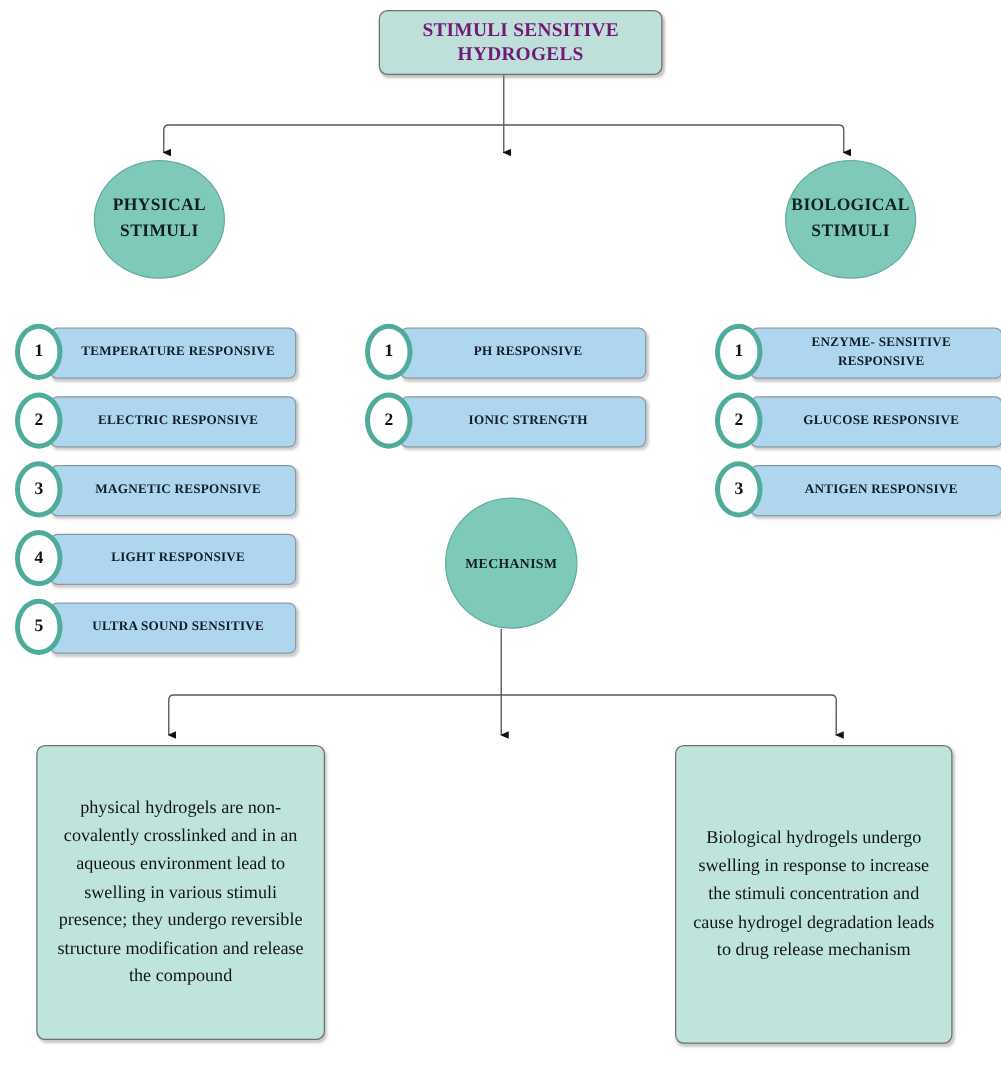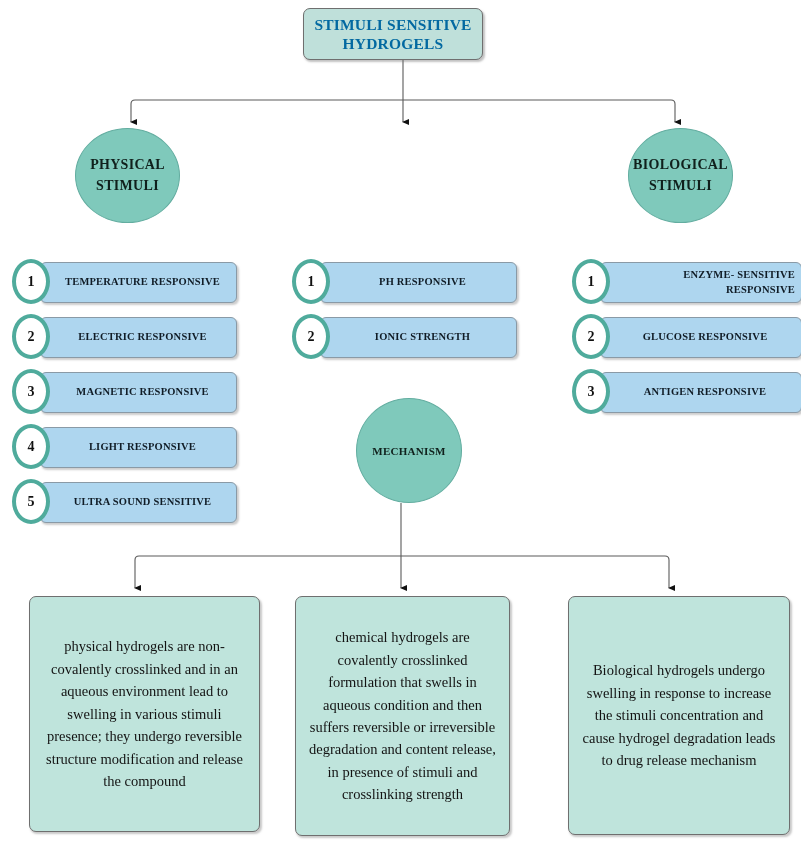--- a/index.html
+++ b/index.html
@@ -26,35 +26,35 @@
     width: 801px;
     height: 855px;
     pointer-events: none;
   }
 
   
   .title-box {
     position: absolute;
     left: 303px;
     top: 8px;
-    width: 180px;
+    width: 227px;
     height: 52px;
     background: #bfe0da;
     border: 1px solid #6f6f6f;
     border-radius: 7px;
     box-sizing: border-box;
     display: flex;
     align-items: center;
     justify-content: center;
     text-align: center;
     font-weight: bold;
     font-size: 15.5px;
     letter-spacing: .2px;
     line-height: 1.25;
-    color: #0369a1;
+    color: #701a75;
     box-shadow: 1.5px 2px 2px rgba(120,120,120,.45);
   }
 
   
   .cat-ellipse {
     position: absolute;
     width: 105px;
     height: 95px;
     background: #7fc9bb;
     border: 1px solid #63ada0;
@@ -121,21 +121,21 @@
     font-weight: bold;
     font-size: 10.5px;
     line-height: 1.35;
     letter-spacing: .2px;
     color: #101c26;
     padding: 0 6px 0 14px;
     box-shadow: 1.5px 2px 2px rgba(130,130,130,.4);
   }
   #col-physical   .item-box { width: 197px; }
   #col-chemical   .item-box { width: 197px; }
-  #col-biological .item-box { width: 202px; text-align: right; }
+  #col-biological .item-box { width: 202px; }
 
   .badge {
     position: absolute;
     left: 0;
     top: -3px;
     width: 38px;
     height: 45px;
     background: #ffffff;
     border: 4px solid #4fab9c;
     border-radius: 50%;
@@ -161,21 +161,21 @@
     justify-content: center;
     text-align: center;
     font-size: 14.5px;
     line-height: 1.55;
     color: #131313;
     padding: 8px 10px;
     box-shadow: 1.5px 2px 2px rgba(120,120,120,.4);
   }
   #desc-physical   { left: 29px;  top: 596px; width: 231px; height: 236px; }
   #desc-chemical   { left: 295px; top: 596px; width: 215px; height: 240px; }
-  #desc-biological { left: 568px; top: 596px; width: 222px; height: 239px; }
+  #desc-biological { left: 540px; top: 596px; width: 222px; height: 239px; }
 </style>
 </head>
 <body>
 
 <div id="canvas">
 
   <svg id="wires" viewBox="0 0 801 855">
     <defs>
       <marker id="arr" markerWidth="7" markerHeight="7" refX="3" refY="6" orient="auto" markerUnits="userSpaceOnUse">
         <path d="M0,0 L6,0 L3,7 Z" fill="#111111"></path>
@@ -248,16 +248,15 @@
     </div>
     <div class="item">
       <div class="item-box">ANTIGEN RESPONSIVE</div>
       <div class="badge">3</div>
     </div>
   </div>
 
   <div class="mech-ellipse">MECHANISM</div>
 
   <div class="desc-box" id="desc-physical">physical hydrogels are non-covalently crosslinked and in an aqueous environment lead to swelling in various stimuli presence; they undergo reversible structure modification  and release the compound</div>
-  <div class="desc-box" id="desc-chemical">chemical hydrogels are covalently crosslinked formulation that swells in aqueous condition and then suffers reversible or irreversible degradation and content release, in presence of  stimuli and crosslinking strength</div>
   <div class="desc-box" id="desc-biological">Biological hydrogels undergo swelling in response to increase the stimuli concentration and cause hydrogel degradation leads to drug release mechanism</div>
 
 </div>
 
 </body></html>

